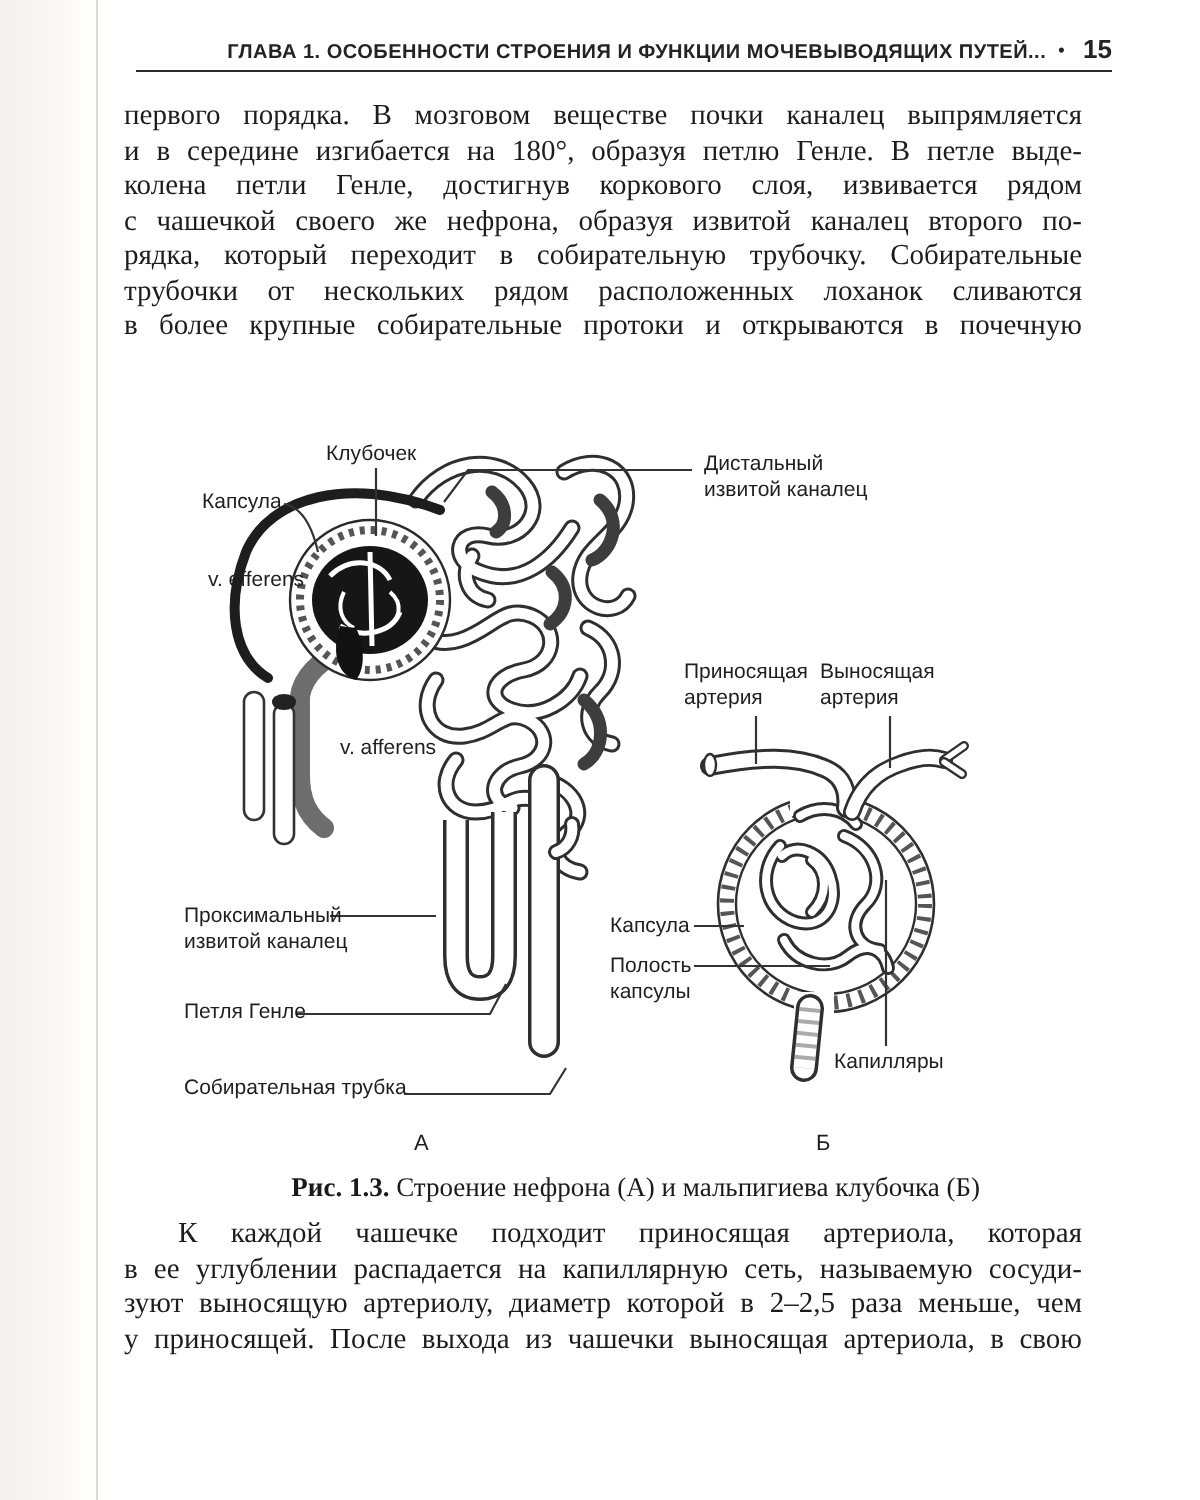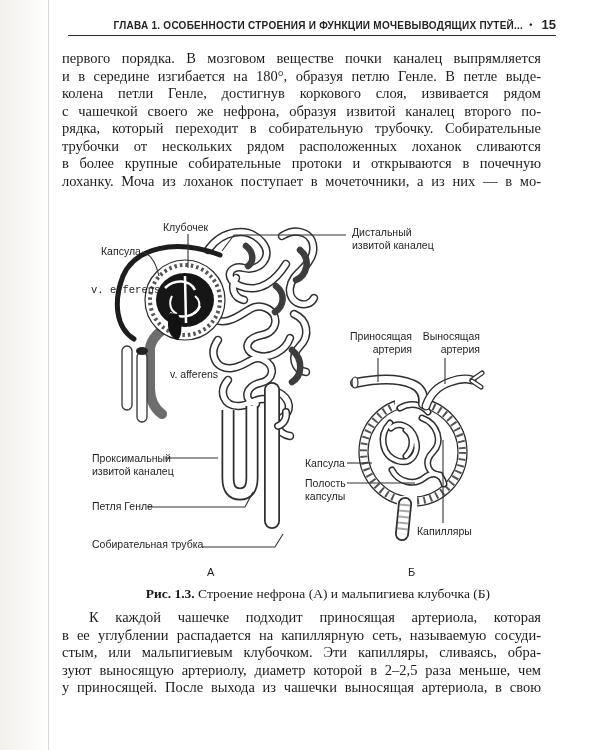--- a/index.html
+++ b/index.html
@@ -29,21 +29,21 @@
   .tline{text-align:justify;text-align-last:justify;white-space:nowrap;}
   .tline.endline{text-align-last:left;}
   .tline.indent{padding-left:27px;}
   
   .figure{position:absolute;left:0;top:218px;width:484px;height:367px;}
   .figure svg{position:absolute;left:50px;top:0;}
   .flabel{
     position:absolute;font-family:"Liberation Sans",sans-serif;
     font-size:10.5px;line-height:13px;color:#1f1f1f;white-space:pre-line;
   }
-  .flabel.center{text-align:right;}
+  .flabel.center{text-align:left;}
   .panel{font-size:11px;}
   
   .caption{
     position:absolute;left:62px;top:586px;width:428px;text-align:right;
     font-size:13.5px;line-height:16px;color:#1a1a1a;
   }
 </style>
 </head>
 <body>
 
@@ -55,21 +55,20 @@
 <div class="head-rule"></div>
 
 <div class="para para-top">
   <div class="tline">первого порядка. В мозговом веществе почки каналец выпрямляется</div>
   <div class="tline">и в середине изгибается на 180°, образуя петлю Генле. В петле выде-</div>
   <div class="tline">колена петли Генле, достигнув коркового слоя, извивается рядом</div>
   <div class="tline">с чашечкой своего же нефрона, образуя извитой каналец второго по-</div>
   <div class="tline">рядка, который переходит в собирательную трубочку. Собирательные</div>
   <div class="tline">трубочки от нескольких рядом расположенных лоханок сливаются</div>
   <div class="tline">в более крупные собирательные протоки и открываются в почечную</div>
-  <div class="tline">лоханку. Моча из лоханок поступает в мочеточники, а из них — в мо-</div>
 </div>
 
 <div class="figure">
   <svg width="470" height="367" viewBox="0 0 470 367">
 
     <g stroke="#2f2f2f" stroke-width="8.5" fill="none" stroke-linecap="round">
       <path d="M158,32 C172,12 198,8 212,24 C224,38 210,54 194,50 C178,46 174,62 190,68 C210,76 226,62 236,46"></path>
       <path d="M232,18 C248,8 266,16 263,34 C260,50 242,54 240,70 C238,86 258,92 264,80"></path>
       <path d="M162,76 C152,92 162,108 180,102 C196,97 202,84 216,90 C230,96 228,114 212,117 C196,120 192,132 206,137 C220,142 236,132 240,120"></path>
       <path d="M244,96 C258,102 260,118 250,128 C240,138 244,152 256,154"></path>
@@ -186,21 +185,21 @@
       <path d="M393,222 V305"></path>
       <path d="M328,140 V164"></path>
       <path d="M395,140 V166"></path>
     </g>
   </svg>
 
   <div class="flabel" style="left:163px;top:3px;">Клубочек</div>
   <div class="flabel" style="left:352px;top:8px;">Дистальный
 извитой каналец</div>
   <div class="flabel" style="left:101px;top:27px;">Капсула</div>
-  <div class="flabel" style="left:91px;top:66px;font-family:Liberation Mono, monospace;">v. efferens</div>
+  <div class="flabel" style="left:104px;top:66px;">v. efferens</div>
   <div class="flabel" style="left:170px;top:150px;">v. afferens</div>
   <div class="flabel center" style="left:342px;top:112px;width:70px;">Приносящая
 артерия</div>
   <div class="flabel center" style="left:410px;top:112px;width:70px;">Выносящая
 артерия</div>
   <div class="flabel" style="left:92px;top:234px;">Проксимальный
 извитой каналец</div>
   <div class="flabel" style="left:305px;top:239px;">Капсула</div>
   <div class="flabel" style="left:305px;top:259px;">Полость
 капсулы</div>
@@ -212,16 +211,15 @@
 </div>
 
 <div class="caption">
   <b>Рис. 1.3.</b>
   <span>Строение нефрона (А) и мальпигиева клубочка (Б)</span>
 </div>
 
 <div class="para para-bottom">
   <div class="tline indent">К каждой чашечке подходит приносящая артериола, которая</div>
   <div class="tline">в ее углублении распадается на капиллярную сеть, называемую сосуди-</div>
-  <div class="tline">стым, или мальпигиевым клубочком. Эти капилляры, сливаясь, обра-</div>
   <div class="tline">зуют выносящую артериолу, диаметр которой в 2–2,5 раза меньше, чем</div>
   <div class="tline">у приносящей. После выхода из чашечки выносящая артериола, в свою</div>
 </div>
 
 </body></html>

